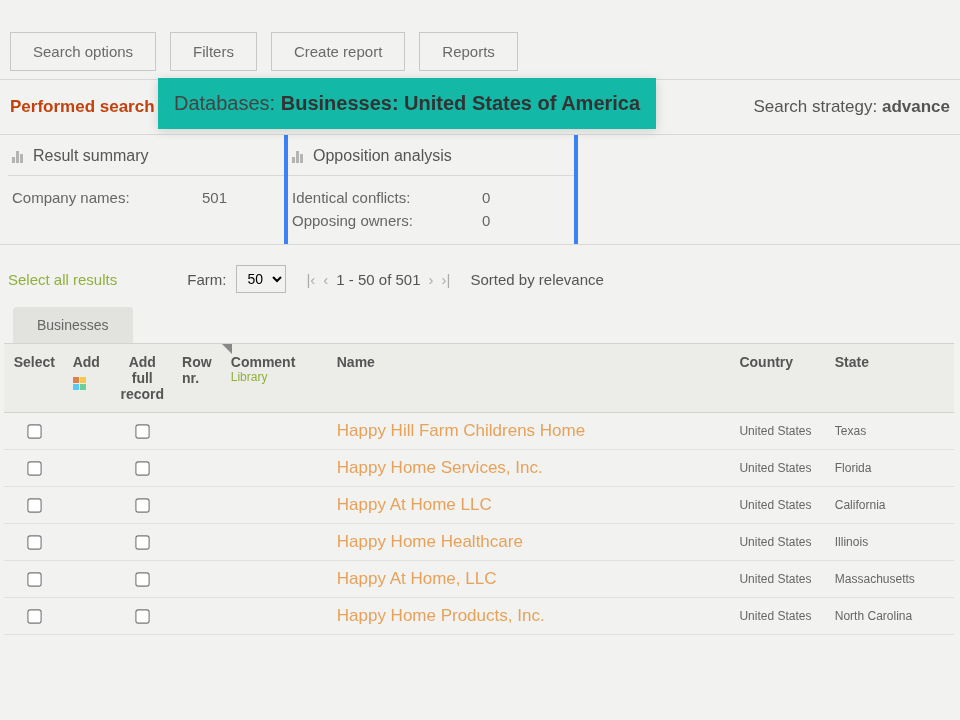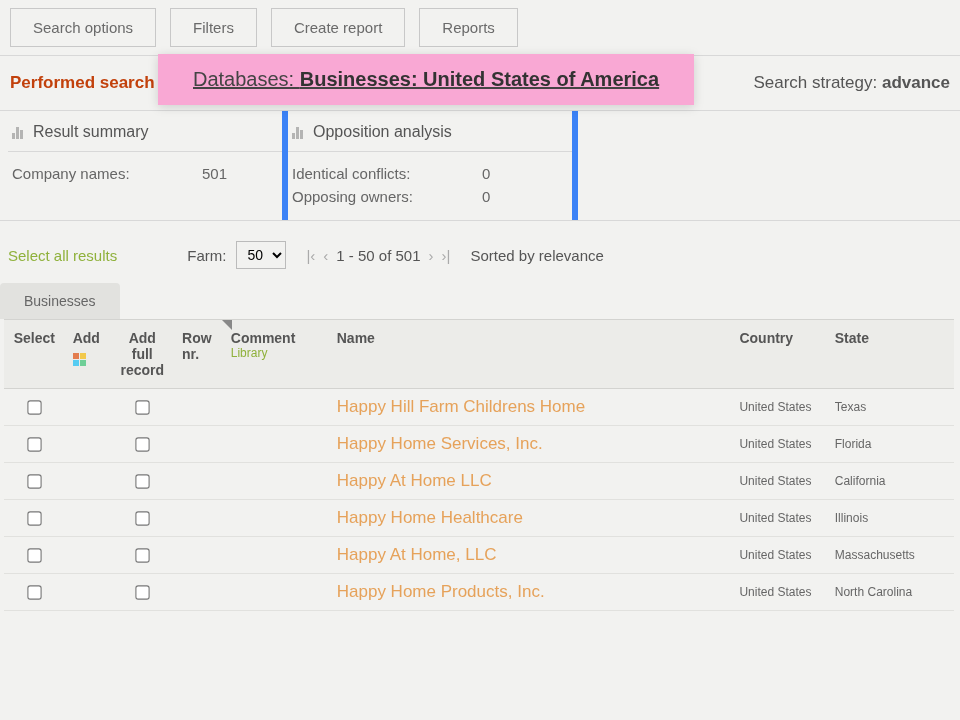--- a/index.html
+++ b/index.html
@@ -18,20 +18,21 @@
     gap: 14px;
     padding: 8px 10px;
   }
   .toolbar button {
     background: #f2f2f0;
     border: 1px solid #c8c8c8;
     color: #6a6a6a;
     padding: 10px 22px;
     font-size: 15px;
     cursor: pointer;
+    margin-top: 24px;
   }
   .performed-row {
     display: flex;
     align-items: center;
     border-top: 1px solid #d8d8d8;
     border-bottom: 1px solid #d8d8d8;
     padding: 0 10px;
     height: 56px;
     position: relative;
   }
@@ -39,41 +40,40 @@
     font-size: 17px;
     color: #c2410c;
     font-weight: 600;
     flex-shrink: 0;
     width: 150px;
   }
   .databases-chip {
     position: absolute;
     top: -2px;
     left: 158px;
-    background: #f9a8d4;
+    background: #14b8a6;
     box-shadow: 0 2px 10px rgba(0,0,0,0.15);
-    padding: 14px 35px;
+    padding: 14px 16px;
     font-size: 20px;
     color: #444;
     white-space: nowrap;
-    text-decoration: underline;
   }
   .databases-chip .strong { font-weight: 700; color: #333; }
   .strategy {
     margin-left: auto;
     color: #555;
     font-size: 17px;
   }
   .strategy b { font-weight: 700; }
   .summary-row {
     display: flex;
     padding: 0 8px;
   }
   .summary-block {
-    border-right: 6px solid #3b82f6;
+    border-right: 4px solid #3b82f6;
     padding: 6px 0 12px 0;
     width: 280px;
   }
   .summary-block.opp { width: 290px; }
   .summary-header {
     display: flex;
     align-items: center;
     gap: 10px;
     padding: 6px 4px 10px 4px;
     border-bottom: 1px solid #d8d8d8;
@@ -113,21 +113,21 @@
     border: 1px solid #bbb;
     padding: 4px 6px;
     font-size: 14px;
     background: #f2f2f0;
   }
   .paginator { display: flex; align-items: center; gap: 8px; color: #888; }
   .paginator .arrow { cursor: pointer; color: #aaa; }
   .paginator .info { color: #555; }
   .tabs {
     display: flex;
-    padding-left: 0;
+    padding-left: 13px;
   }
   .tab {
     background: #e2e2df;
     border-top-left-radius: 4px;
     border-top-right-radius: 4px;
     padding: 10px 24px;
     font-size: 14px;
     color: #666;
     cursor: pointer;
   }

